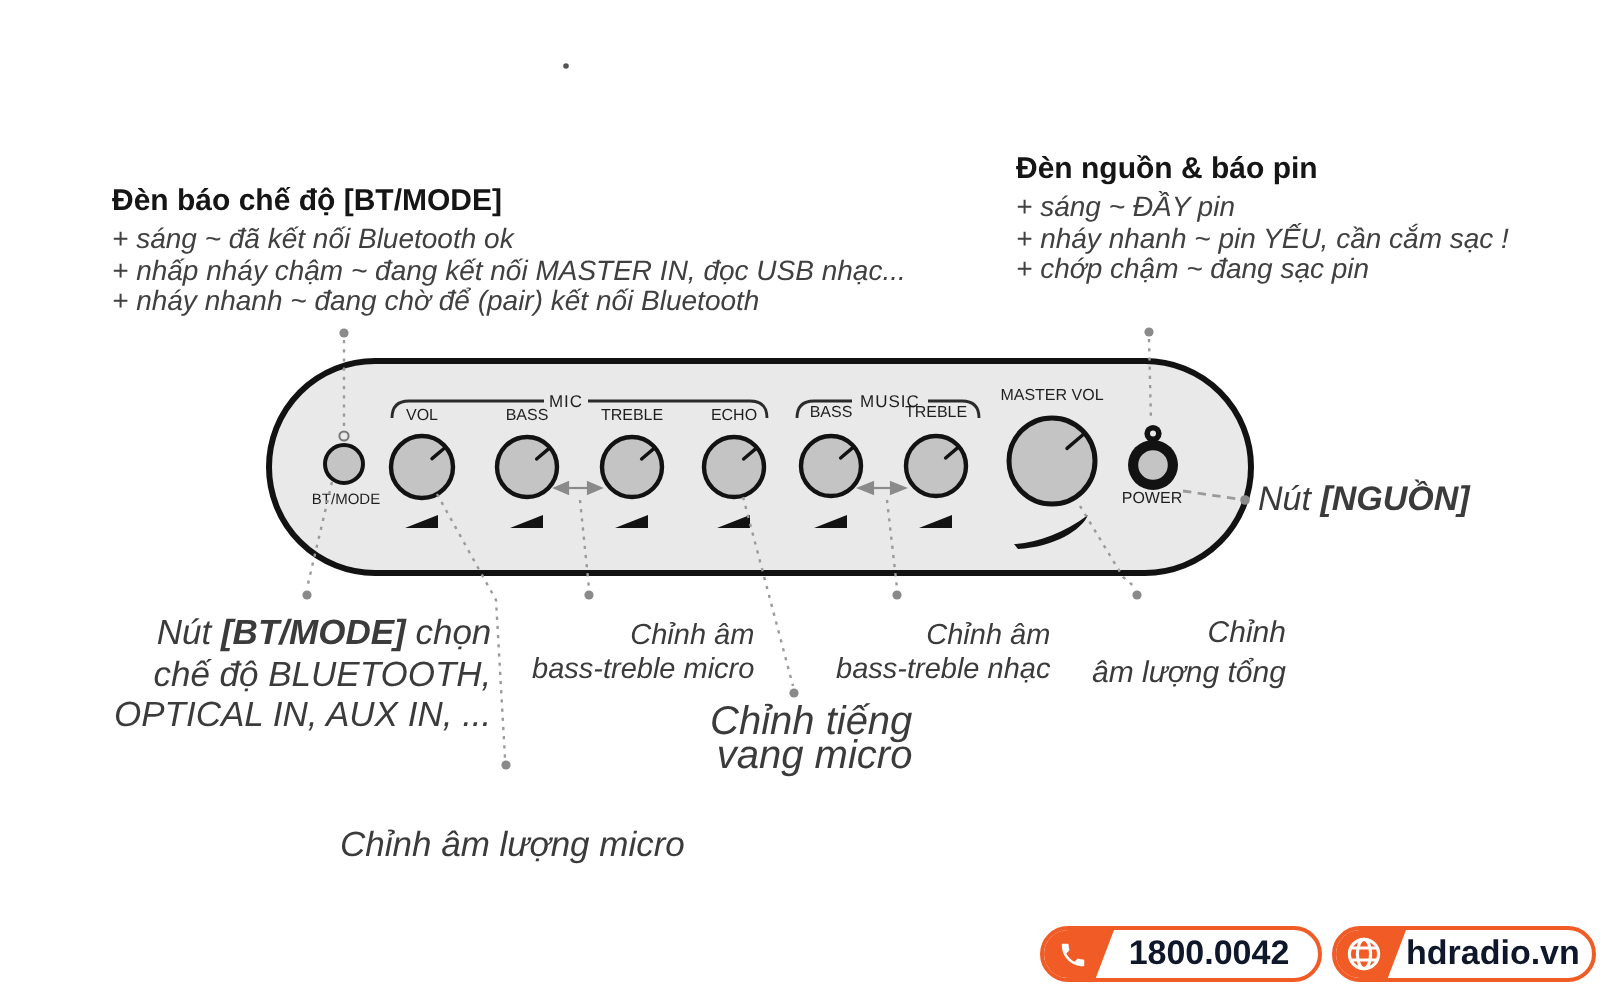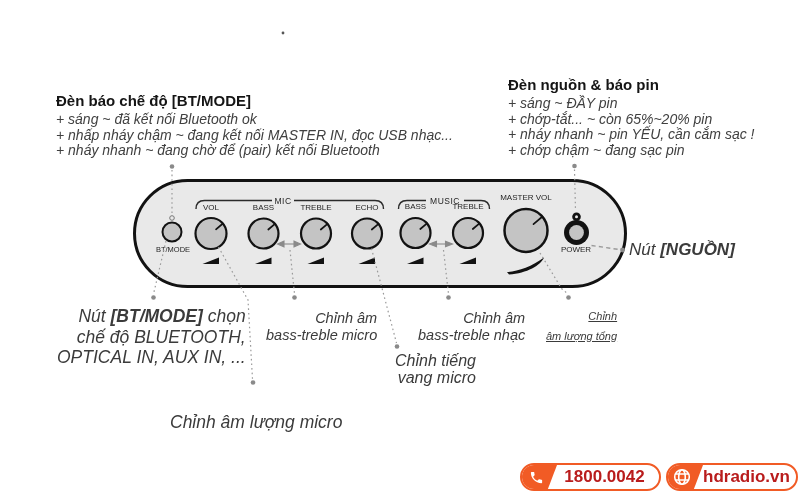--- a/index.html
+++ b/index.html
@@ -13,38 +13,38 @@
   .note-title{font-weight:bold;font-size:15px;color:#151515;margin-bottom:3px;}
   .note-line{font-style:italic;font-size:14px;color:#404040;line-height:15.7px;}
   .note-tl{left:56px;top:92px;}
   .note-tr{left:508px;top:76px;}
   
   .ann{font-style:italic;color:#3b3b3b;white-space:nowrap;text-align:right;}
   .b{font-weight:bold;}
   .ann-btmode{left:57px;top:306px;font-size:17.5px;line-height:20.5px;}
   .ann-micvol{left:170px;top:388px;font-size:17.5px;margin-top:24px;}
   .ann-mictone{left:266px;top:310px;font-size:14.5px;line-height:16.5px;}
-  .ann-echo{left:355px;top:353px;font-size:16px;line-height:16.5px;margin-left:40px;}
+  .ann-echo{left:355px;top:353px;font-size:20px;line-height:16.5px;}
   .ann-mustone{left:418px;top:310px;font-size:14.5px;line-height:16.5px;}
-  .ann-master{left:546px;top:307px;font-size:11px;line-height:19.5px;text-decoration:underline;}
+  .ann-master{left:546px;top:307px;font-size:15px;line-height:19.5px;}
   .ann-power{left:629px;top:240px;font-size:17px;}
   
   .badge{
     position:absolute;top:463px;height:28px;box-sizing:border-box;
     border:2px solid #F15B25;border-radius:15px;background:#fff;
     display:flex;align-items:center;overflow:hidden;
   }
   .badge-phone{left:520px;width:141px;}
   .badge-web{left:666px;width:132px;}
   .badge-ic{
     align-self:stretch;width:35px;background:#F15B25;flex:0 0 auto;
     clip-path:polygon(0 0,100% 0,74% 100%,0 100%);
     display:flex;align-items:center;justify-content:center;padding-right:7px;box-sizing:border-box;
   }
-  .badge-label{flex:1;text-align:center;color:#b91c1c;font-weight:bold;font-size:17px;padding-right:7px;}
+  .badge-label{flex:1;text-align:center;color:#0f172a;font-weight:bold;font-size:17px;padding-right:7px;}
   svg text{font-family:"Liberation Sans","DejaVu Sans",sans-serif;}
 </style>
 </head>
 <body>
 
 <div class="stage">
 
   <svg class="abs" style="left:0;top:0" width="800" height="500" viewBox="0 0 800 500">
 
     <circle cx="283" cy="33" r="1.4" fill="#555"></circle>
@@ -152,21 +152,20 @@
   <div class="abs note note-tl">
     <div class="note-title">Đèn báo chế độ [BT/MODE]</div>
     <div class="note-line">+ sáng ~ đã kết nối Bluetooth ok</div>
     <div class="note-line">+ nhấp nháy chậm ~ đang kết nối MASTER IN, đọc USB nhạc...</div>
     <div class="note-line">+ nháy nhanh ~ đang chờ để (pair) kết nối Bluetooth</div>
   </div>
 
   <div class="abs note note-tr">
     <div class="note-title">Đèn nguồn &amp; báo pin</div>
     <div class="note-line">+ sáng ~ ĐẦY pin</div>
-    <div class="note-line">+ chớp-tắt... ~ còn 65%~20% pin</div>
     <div class="note-line">+ nháy nhanh ~ pin YẾU, cần cắm sạc !</div>
     <div class="note-line">+ chớp chậm ~ đang sạc pin</div>
   </div>
 
   <div class="abs ann ann-btmode">
     <div><span>Nút </span><span class="b">[BT/MODE]</span><span> chọn</span></div>
     <div>chế độ BLUETOOTH,</div>
     <div>OPTICAL IN, AUX IN, ...</div>
   </div>
 

